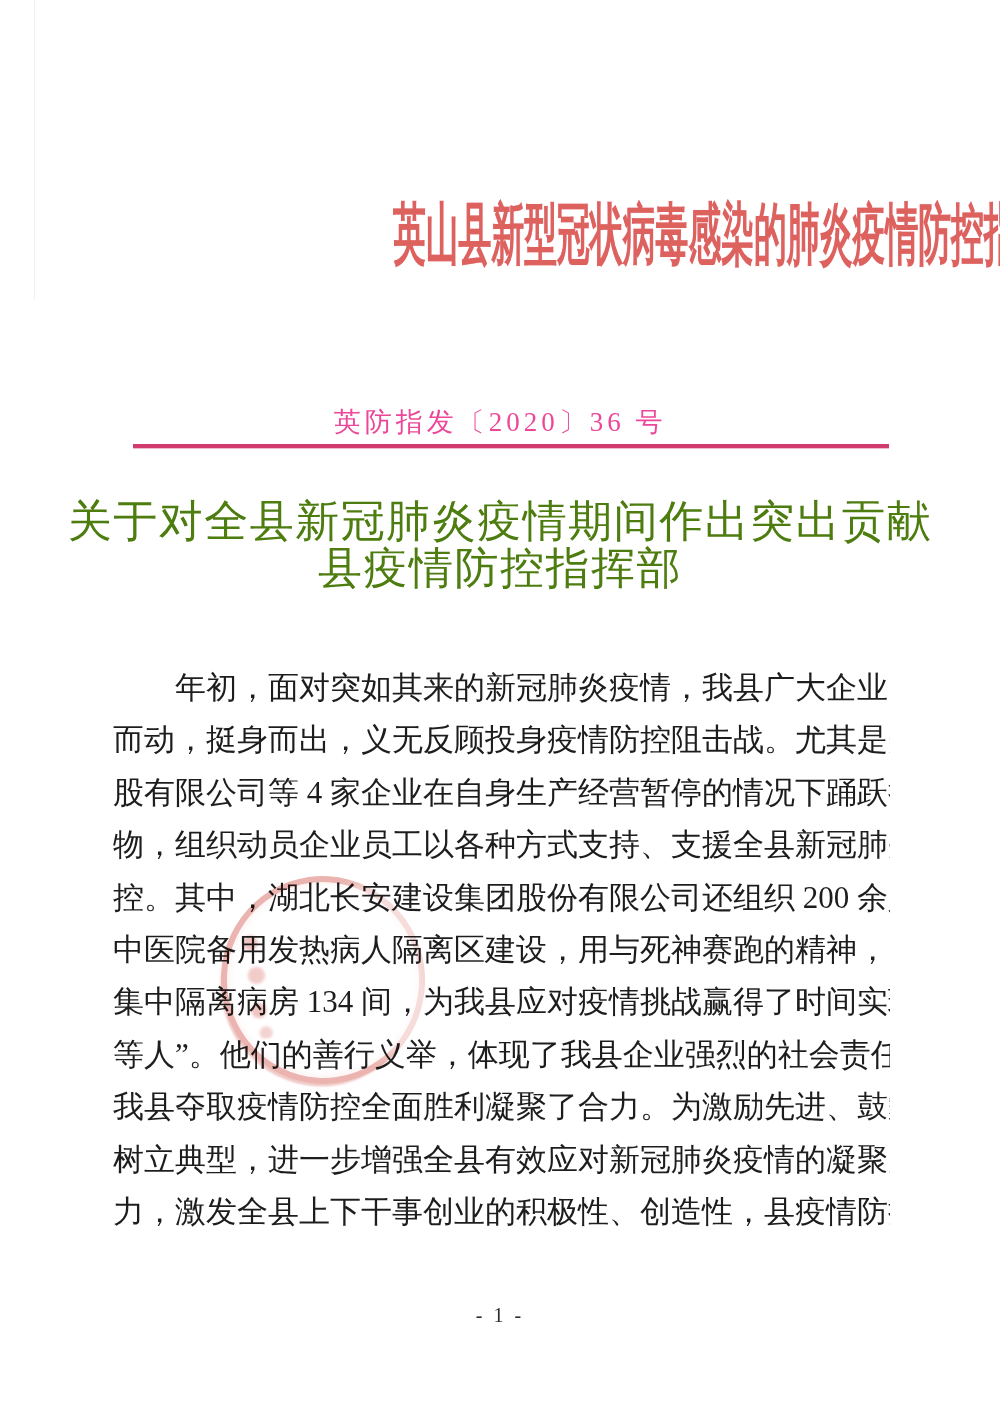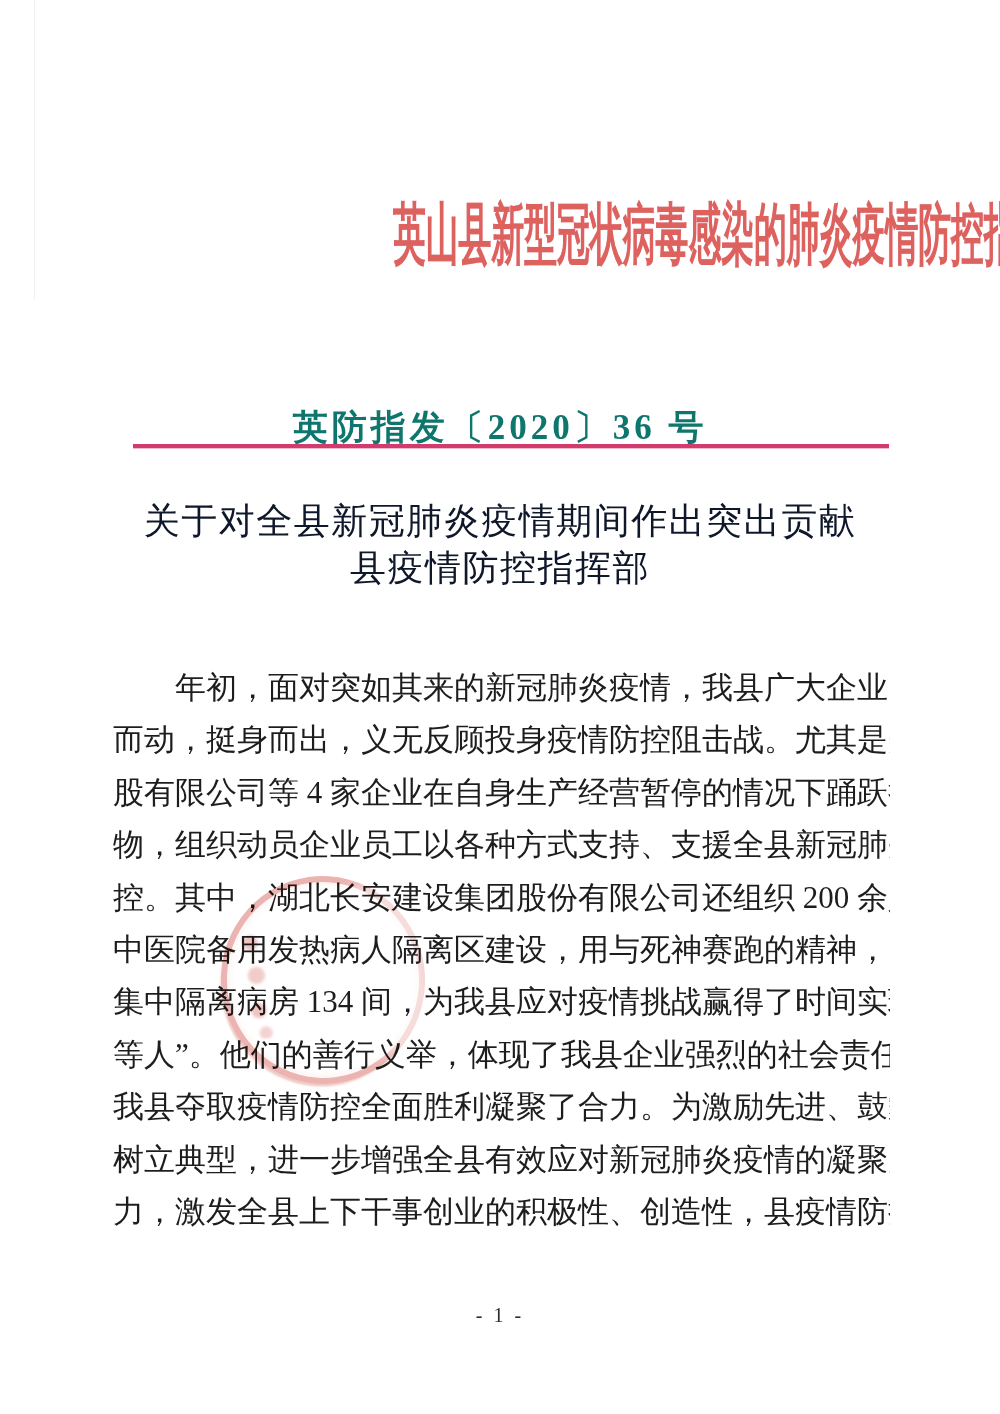--- a/index.html
+++ b/index.html
@@ -43,44 +43,43 @@
     transform-origin: 50% 50%;
     letter-spacing: 0px;
     line-height: 92px;
   }
   .doc-number {
     position: absolute;
     top: 404px;
     left: 0;
     width: 100%;
     text-align: center;
-    font-size: 35px;
+    font-size: 27px;
     letter-spacing: 4px;
-    color: #0f766e;
-    font-weight: bold;
+    color: #ec4899;
   }
   .red-rule {
     position: absolute;
     top: 444px;
     left: 133px;
     width: 756px;
     height: 4px;
     background: #d23b6d;
     box-shadow: 0 1px 0 rgba(210,59,109,0.35);
   }
   .doc-title {
     position: absolute;
     top: 498px;
     left: 0;
     width: 100%;
     text-align: center;
-    font-size: 36px;
+    font-size: 44px;
     line-height: 47px;
     letter-spacing: 1.5px;
-    color: #0f172a;
+    color: #4d7c0f;
   }
   .body-block {
     position: absolute;
     top: 662px;
     left: 113px;
     width: 777px;
     color: #1d1d1d;
   }
   .body-line {
     font-size: 31px;

